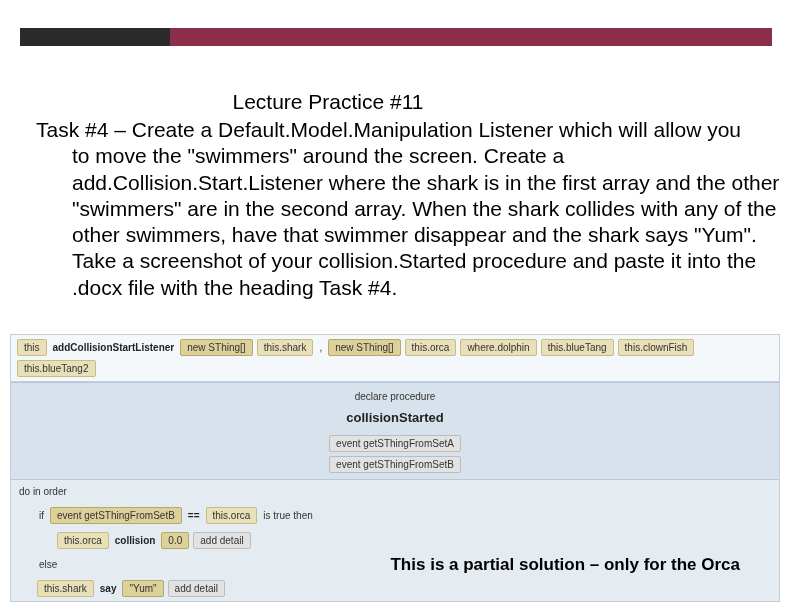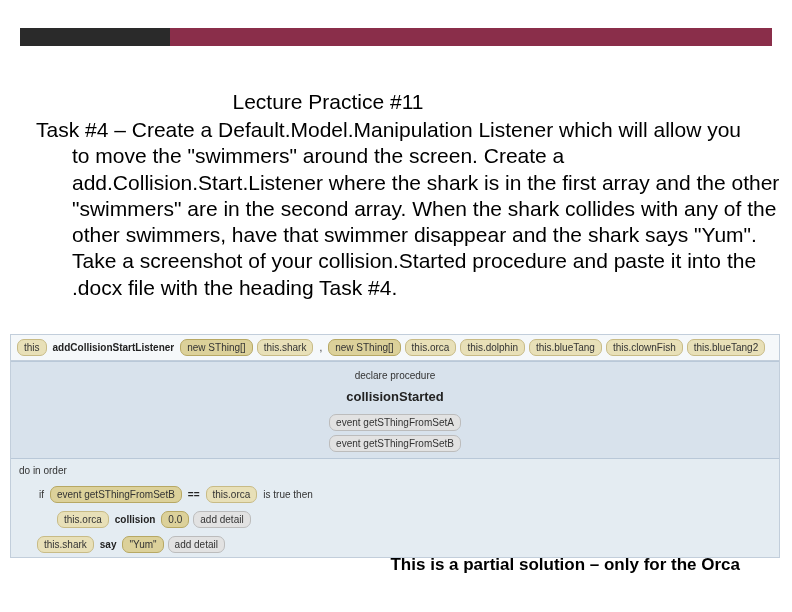--- a/index.html
+++ b/index.html
@@ -64,21 +64,21 @@
     flex-wrap: wrap;
   }
   .top-line {
     background: #f5f8fa;
     border-bottom: 1px solid #c2cedb;
   }
   .token {
     display: inline-flex;
     align-items: center;
     padding: 2px 6px;
-    border-radius: 7px;
+    border-radius: 2px;
     background: #dcd19a;
     border: 1px solid #b7a864;
     color: #333;
     white-space: nowrap;
   }
   .token-light {
     background: #e8e0b8;
     border: 1px solid #c8bb86;
   }
   .token-grey {
@@ -138,21 +138,21 @@
 <div class="code-area">
 
   <div class="code-row top-line">
     <span class="token token-light">this</span>
     <span class="token-plain bold">addCollisionStartListener</span>
     <span class="token">new SThing[]</span>
     <span class="token token-light">this.shark</span>
     <span class="token-plain">,</span>
     <span class="token">new SThing[]</span>
     <span class="token token-light">this.orca</span>
-    <span class="token token-light">this.dolphin</span>
+    <span class="token token-light">where.dolphin</span>
     <span class="token token-light">this.blueTang</span>
     <span class="token token-light">this.clownFish</span>
     <span class="token token-light">this.blueTang2</span>
   </div>
 
   <div class="code-row proc-header">
     <span class="token-plain">declare procedure</span>
     <span class="token-plain bold" style="font-size:13px">collisionStarted</span>
     <span style="width:12px"></span>
     <span class="token token-grey">event  getSThingFromSetA</span>
@@ -171,20 +171,23 @@
     <span class="token-plain">is true then</span>
   </div>
 
   <div class="code-row indent-2">
     <span class="token token-light">this.orca</span>
     <span class="token-plain bold">collision</span>
     <span class="token">0.0</span>
     <span class="token token-grey">add detail</span>
   </div>
 
+  <div class="code-row indent-1">
+    <span class="token-plain">else</span>
+  </div>
 
 
   <div class="code-row indent-1">
     <span class="token token-light">this.shark</span>
     <span class="token-plain bold">say</span>
     <span class="token">"Yum"</span>
     <span class="token token-grey">add detail</span>
   </div>
 
 </div>

